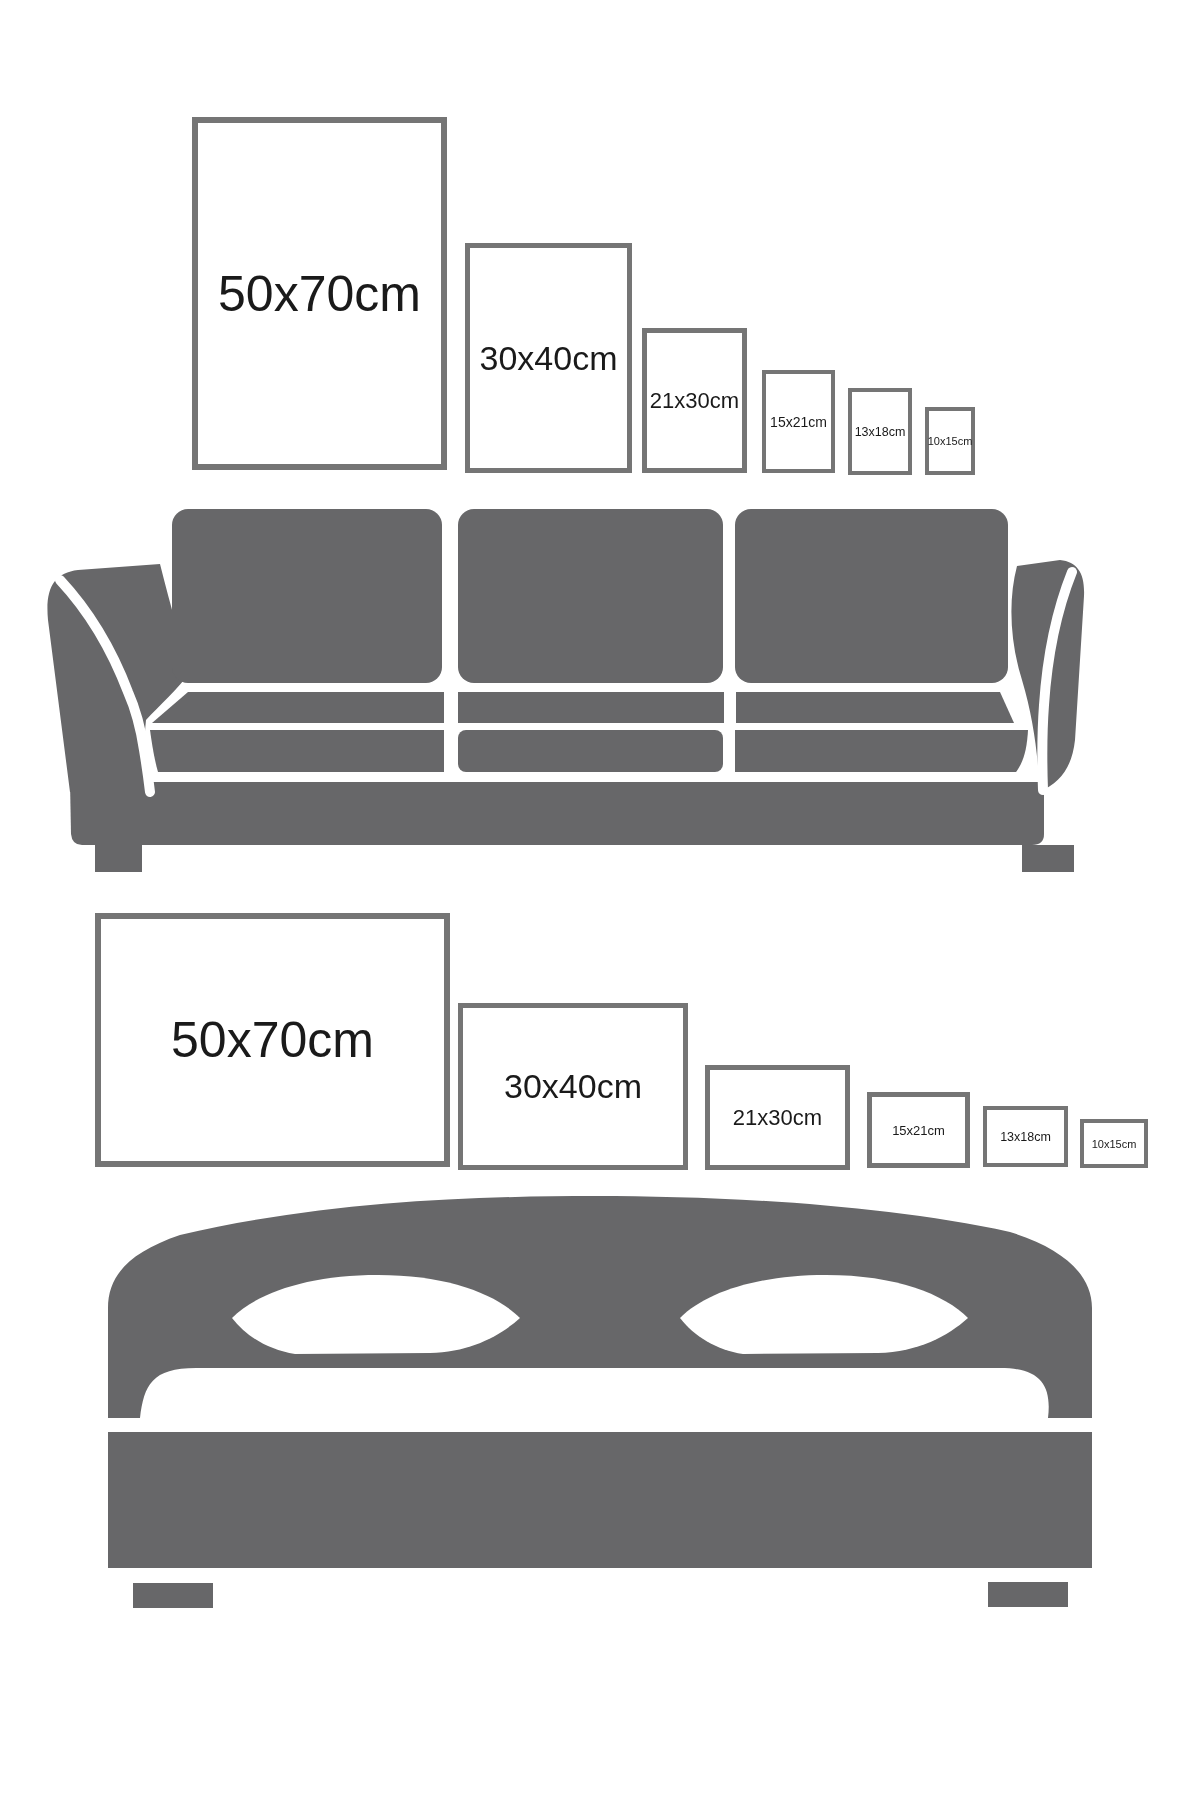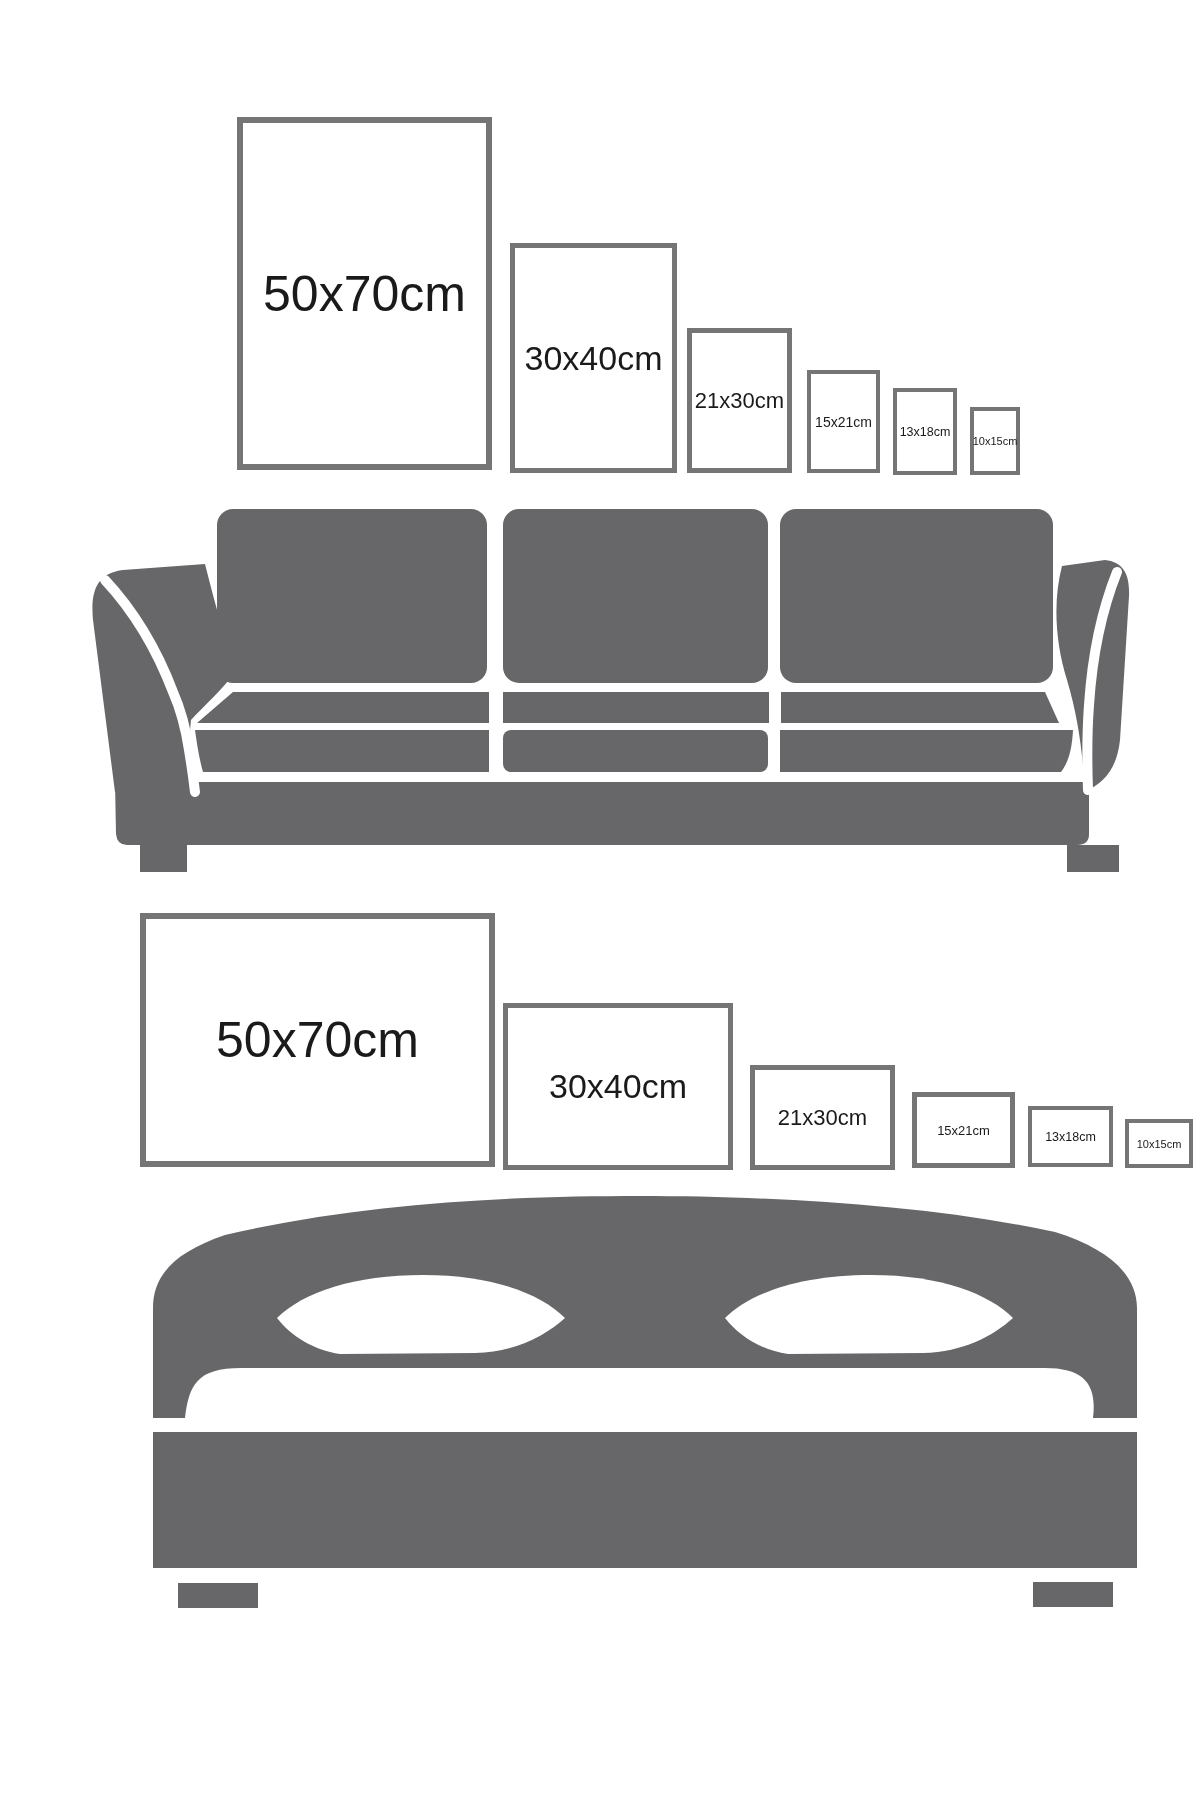--- a/index.html
+++ b/index.html
@@ -3,21 +3,21 @@
 <meta charset="utf-8">
 <style>
   html,body{margin:0;padding:0;}
   body{
     width:1200px;height:1800px;
     background:#ffffff;
     font-family:"Liberation Sans", sans-serif;
     position:relative;
     overflow:hidden;
   }
-  #stage{position:absolute;left:0;top:0;width:1156px;height:1800px;margin-left:45px;}
+  #stage{position:absolute;left:0;top:0;width:1156px;height:1800px;}
   .frame{
     position:absolute;
     box-sizing:border-box;
     background:#ffffff;
     display:flex;
     align-items:center;
     justify-content:center;
   }
   .frame span{
     color:#1a1a1a;

